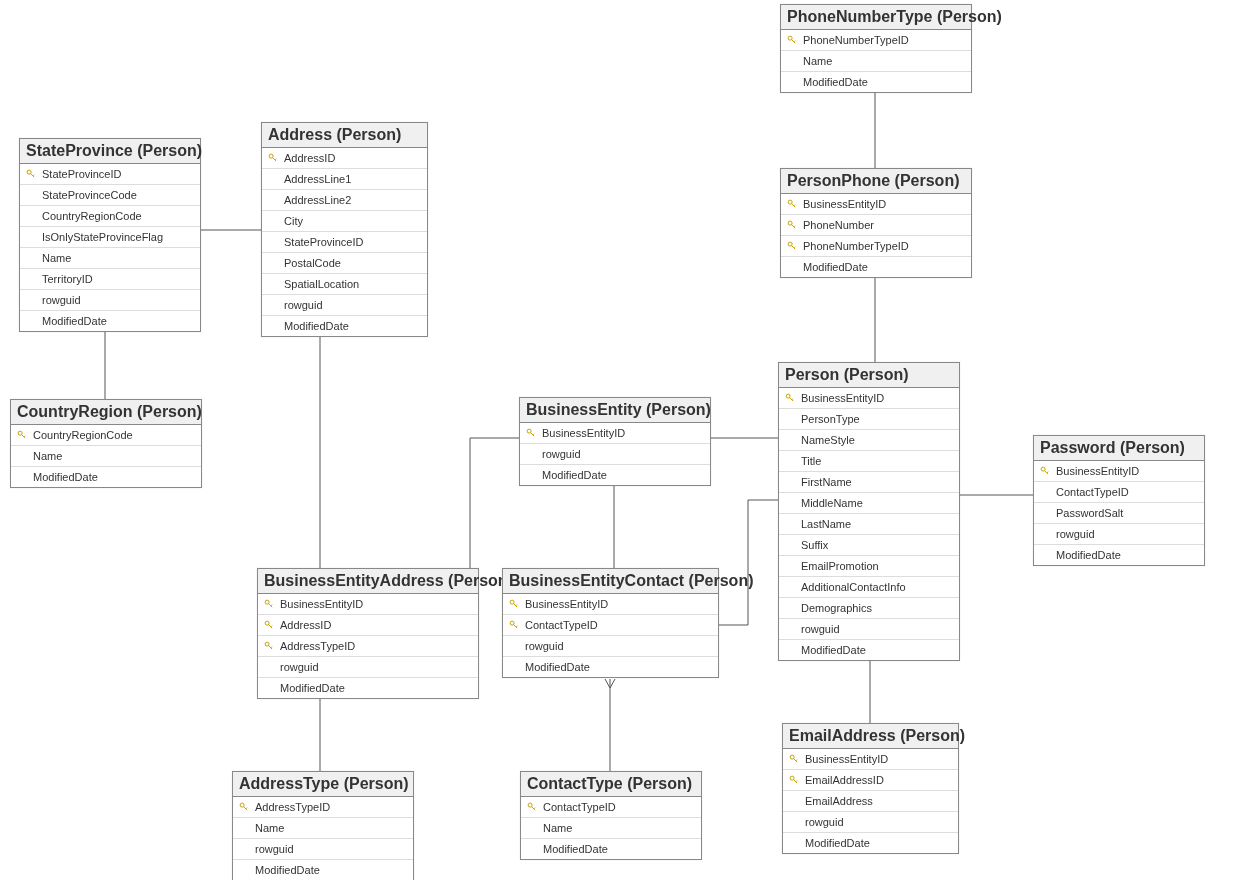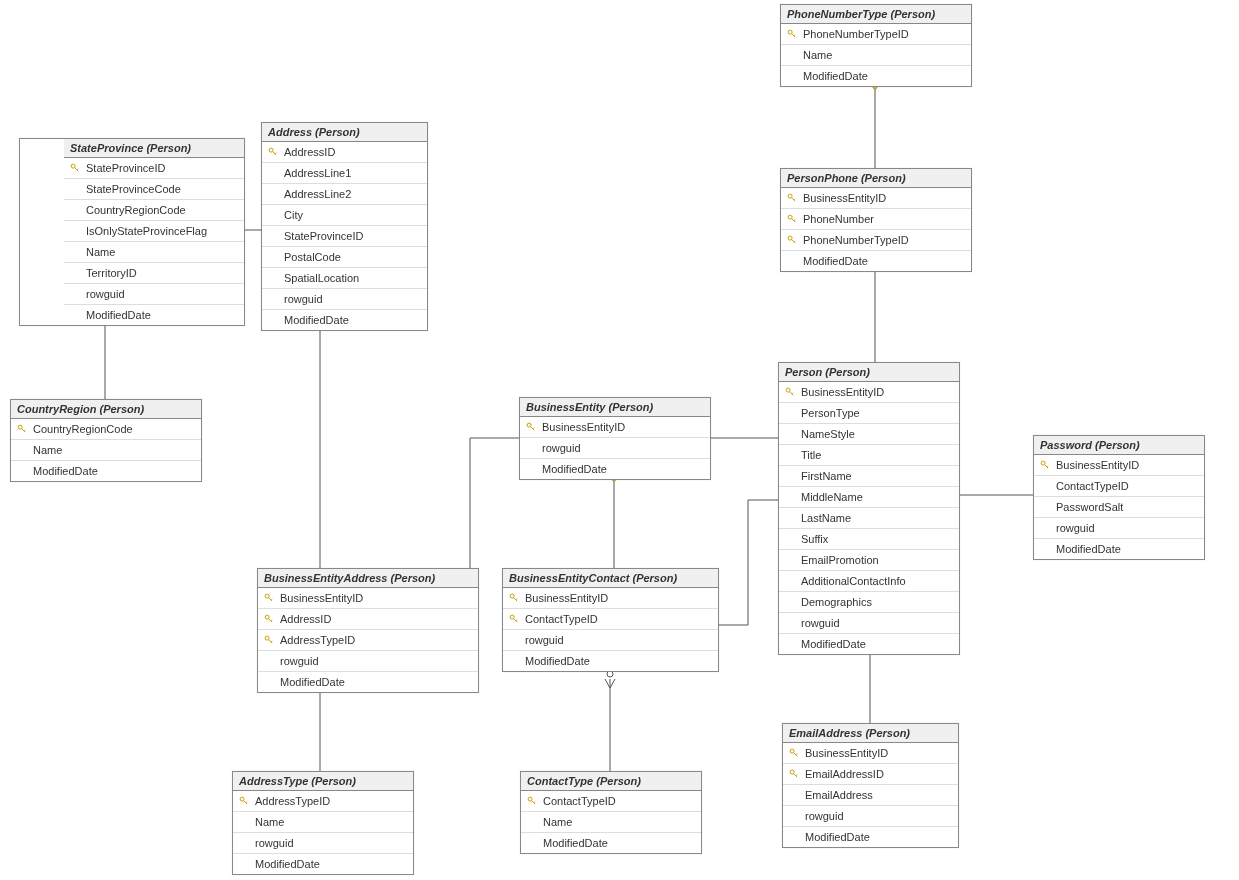--- a/index.html
+++ b/index.html
@@ -27,23 +27,22 @@
     background: #ffffff;
     border: 1px solid #888;
     box-shadow: 0 0 0 0.5px rgba(0,0,0,0.05);
     z-index: 2;
   }
   .entity-header {
     background: #f0f0f0;
     border-bottom: 1px solid #888;
     padding: 3px 6px;
     font-weight: bold;
-    font-size: 11px;
+    font-size: 16px;
     white-space: nowrap;
-    font-style: italic;
   }
   .entity-body {
     display: flex;
     flex-direction: column;
   }
   .entity-row {
     display: flex;
     align-items: center;
     border-bottom: 1px solid #ddd;
     padding: 2px 4px;
@@ -226,21 +225,21 @@
         <div class="entity-row">
           <div class="key-col"></div>
           <div class="col-name">Name</div>
         </div>
         <div class="entity-row">
           <div class="key-col"></div>
           <div class="col-name">ModifiedDate</div>
         </div>
       </div>
     </div>
-    <div class="entity" style="left: 19px; top: 138px; width: 180px; padding-left: 44px;">
+    <div class="entity" style="left: 19px; top: 138px; width: 180px;">
       <div class="entity-header">StateProvince (Person)</div>
       <div class="entity-body">
         <div class="entity-row">
           <div class="key-col">
             <svg class="key-icon" viewBox="0 0 16 16">
               <circle cx="5" cy="5" r="3.2" fill="none" stroke="#c9a400" stroke-width="1.6"></circle>
               <line x1="7" y1="7" x2="13" y2="13" stroke="#c9a400" stroke-width="1.6"></line>
               <line x1="11" y1="11" x2="13" y2="9" stroke="#c9a400" stroke-width="1.6"></line>
             </svg>
           </div>

